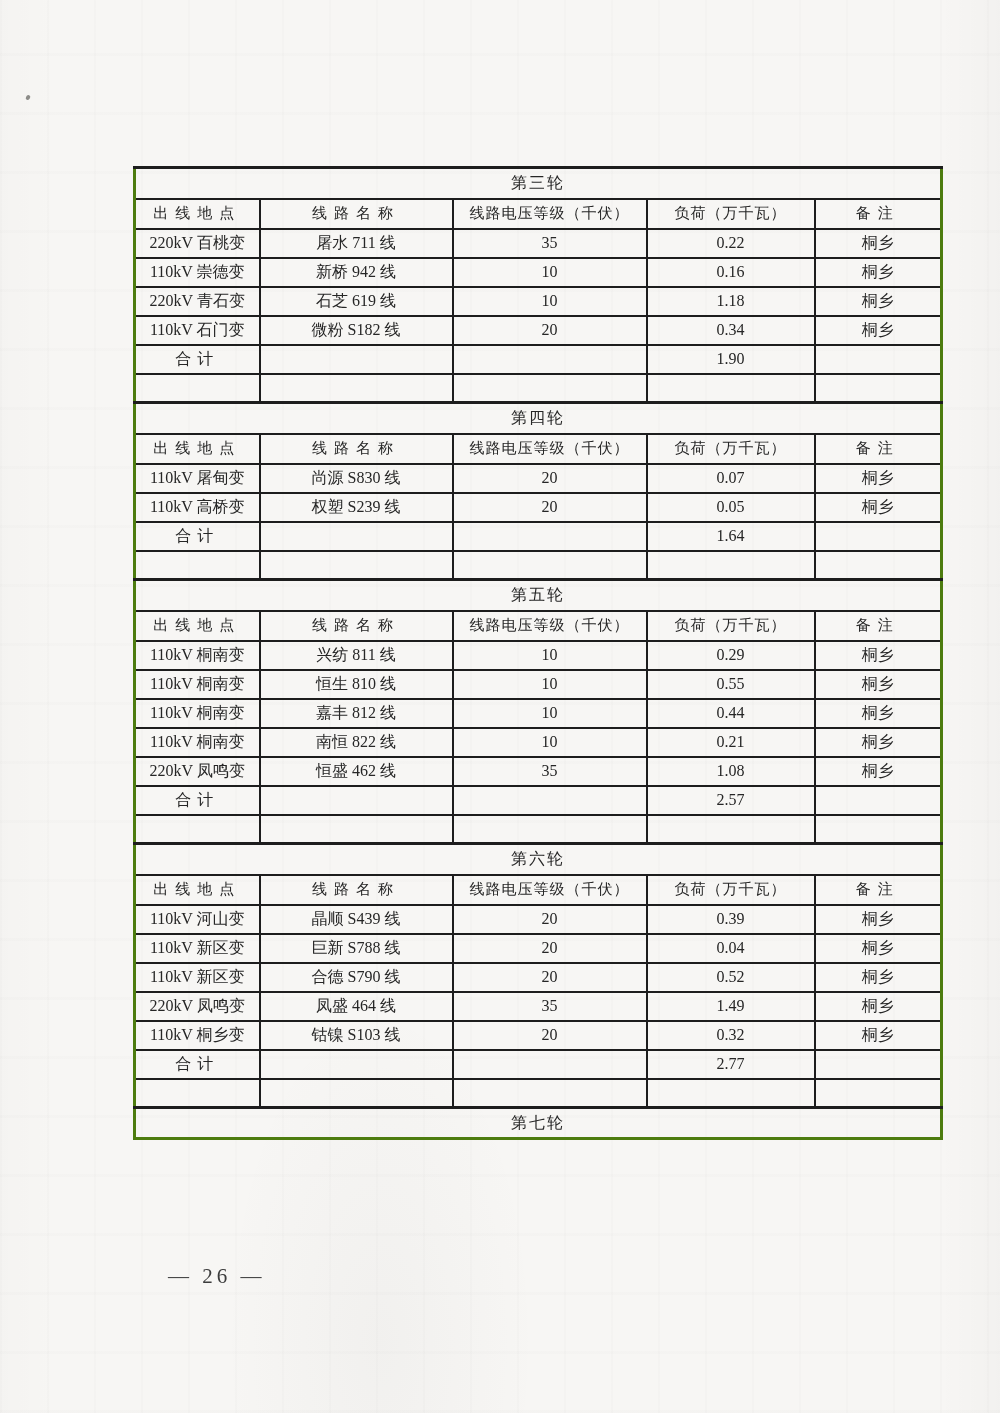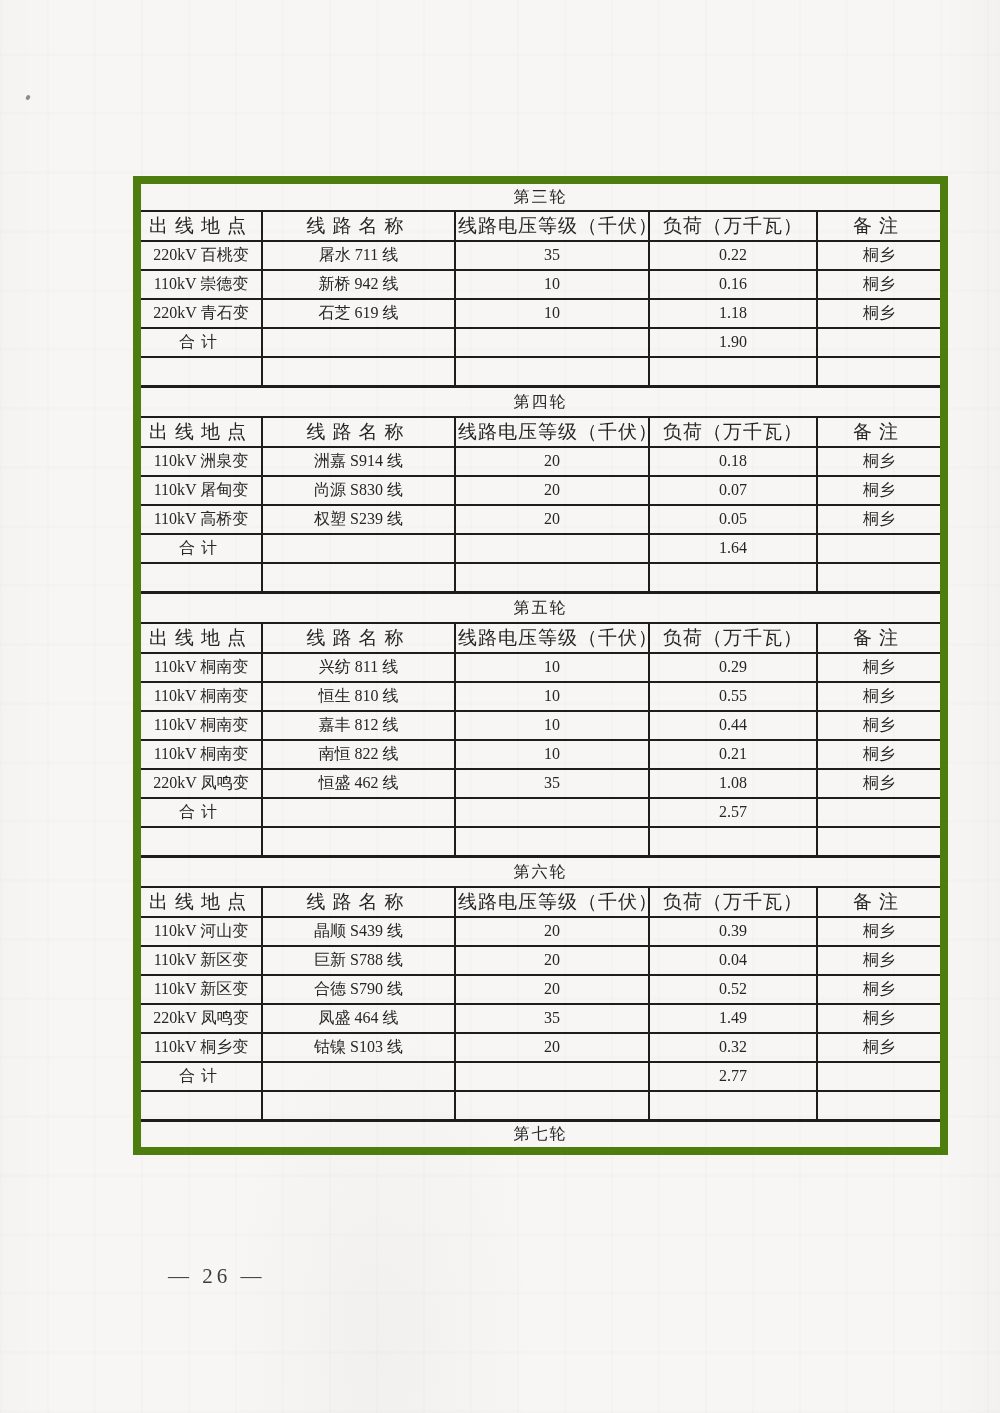--- a/index.html
+++ b/index.html
@@ -38,25 +38,25 @@
     height: 5px;
     background: #6a6a66;
     border-radius: 60% 40% 55% 45%;
     transform: rotate(24deg);
     opacity: 0.75;
   }
 
   table.load-table {
     position: absolute;
     left: 133px;
-    top: 176px;
+    top: 166px;
     width: 807px;
     border-collapse: collapse;
     table-layout: fixed;
-    border: 8px solid #4d7c0f;
+    border: 3px solid #4d7c0f;
   }
   table.load-table td,
   table.load-table th {
     border: 2px solid #1d1d1d;
     padding: 0 2px;
     text-align: center;
     vertical-align: middle;
     font-weight: normal;
     font-size: 16px;
     line-height: 1.15;
@@ -67,21 +67,21 @@
   tr.r-head   { height: 30px; }
   tr.r-data   { height: 29px; }
   tr.r-total  { height: 29px; }
   tr.r-empty  { height: 29px; }
 
   tr.r-title td {
     border-top-width: 3px;
     letter-spacing: 2px;
     font-size: 16px;
   }
-  tr.r-head th { font-size: 19px; }
+  tr.r-head th { font-size: 15px; }
   tr.r-head th:nth-child(1),
   tr.r-head th:nth-child(2),
   tr.r-head th:nth-child(5) { letter-spacing: 7px; }
   tr.r-head th:nth-child(3),
   tr.r-head th:nth-child(4) { letter-spacing: 1px; }
 
   td.lbl-total { letter-spacing: 6px; }
 
   .page-number {
     position: absolute;
@@ -133,20 +133,27 @@
       <td>0.16</td>
       <td>桐乡</td>
     </tr>
     <tr class="r-data">
       <td>220kV 青石变</td>
       <td>石芝 619 线</td>
       <td>10</td>
       <td>1.18</td>
       <td>桐乡</td>
     </tr>
+    <tr class="r-data">
+      <td>110kV 石门变</td>
+      <td>微粉 S182 线</td>
+      <td>20</td>
+      <td>0.34</td>
+      <td>桐乡</td>
+    </tr>
     <tr class="r-total">
       <td class="lbl-total">合计</td>
       <td></td>
       <td></td>
       <td>1.90</td>
       <td></td>
     </tr>
     <tr class="r-empty">
       <td></td>
       <td></td>
@@ -159,27 +166,20 @@
       <td colspan="5">第四轮</td>
     </tr>
     <tr class="r-head">
       <th>出线地点</th>
       <th>线路名称</th>
       <th>线路电压等级（千伏）</th>
       <th>负荷（万千瓦）</th>
       <th>备注</th>
     </tr>
     <tr class="r-data">
-      <td>110kV 洲泉变</td>
-      <td>洲嘉 S914 线</td>
-      <td>20</td>
-      <td>0.18</td>
-      <td>桐乡</td>
-    </tr>
-    <tr class="r-data">
       <td>110kV 屠甸变</td>
       <td>尚源 S830 线</td>
       <td>20</td>
       <td>0.07</td>
       <td>桐乡</td>
     </tr>
     <tr class="r-data">
       <td>110kV 高桥变</td>
       <td>权塑 S239 线</td>
       <td>20</td>

